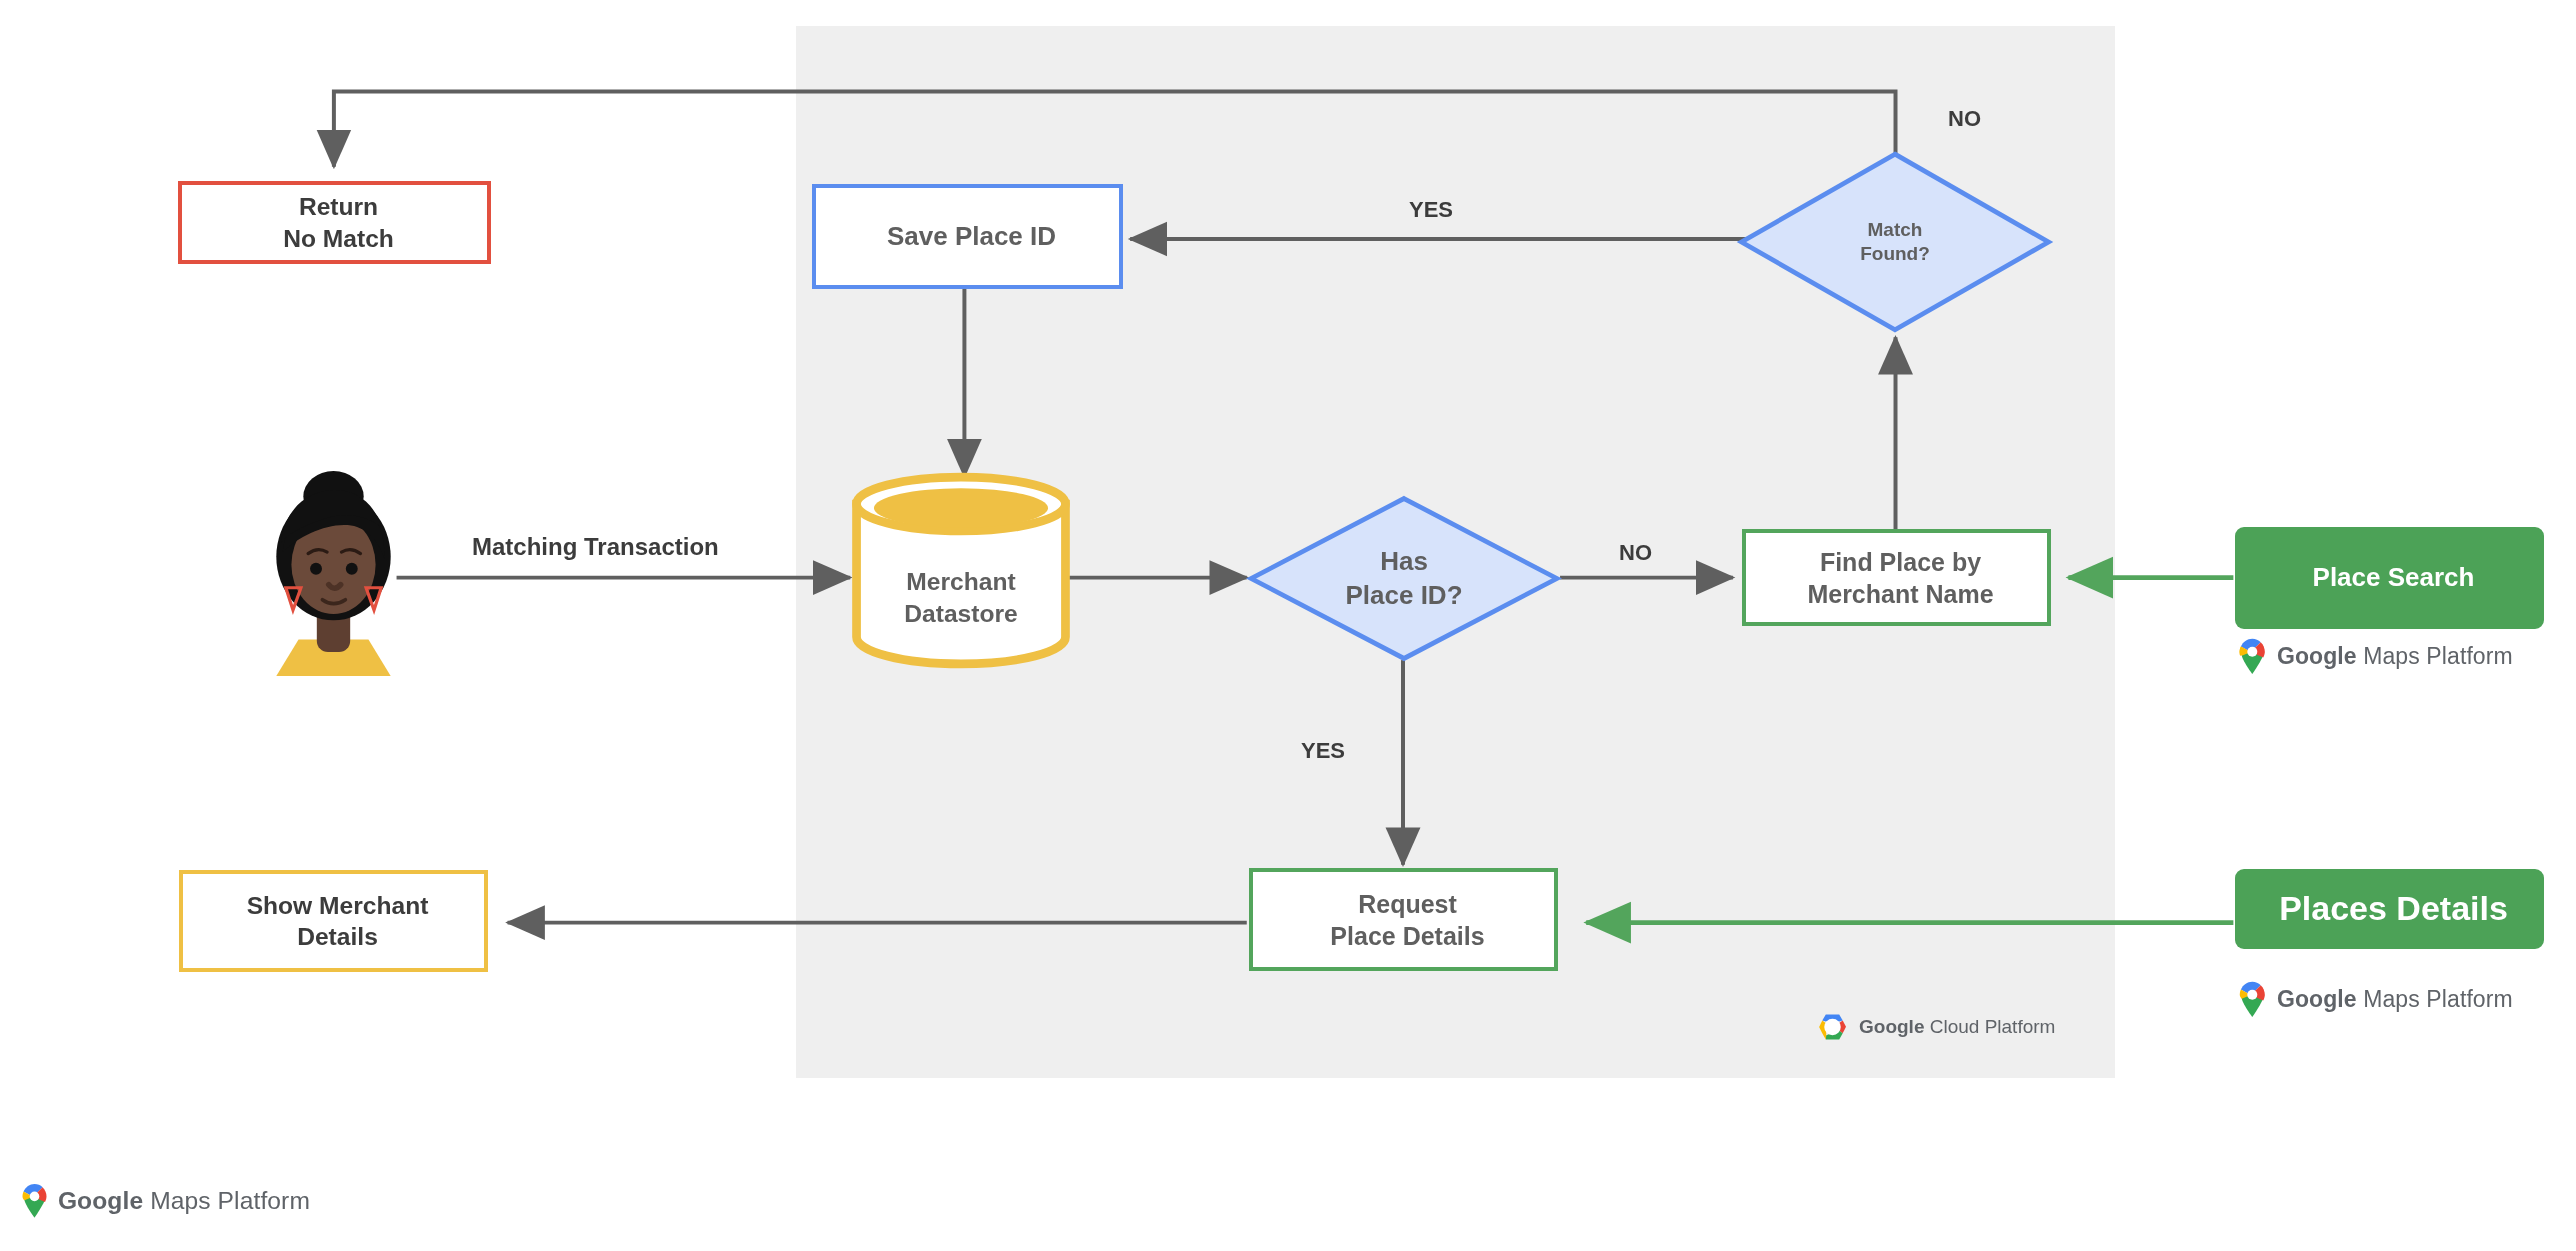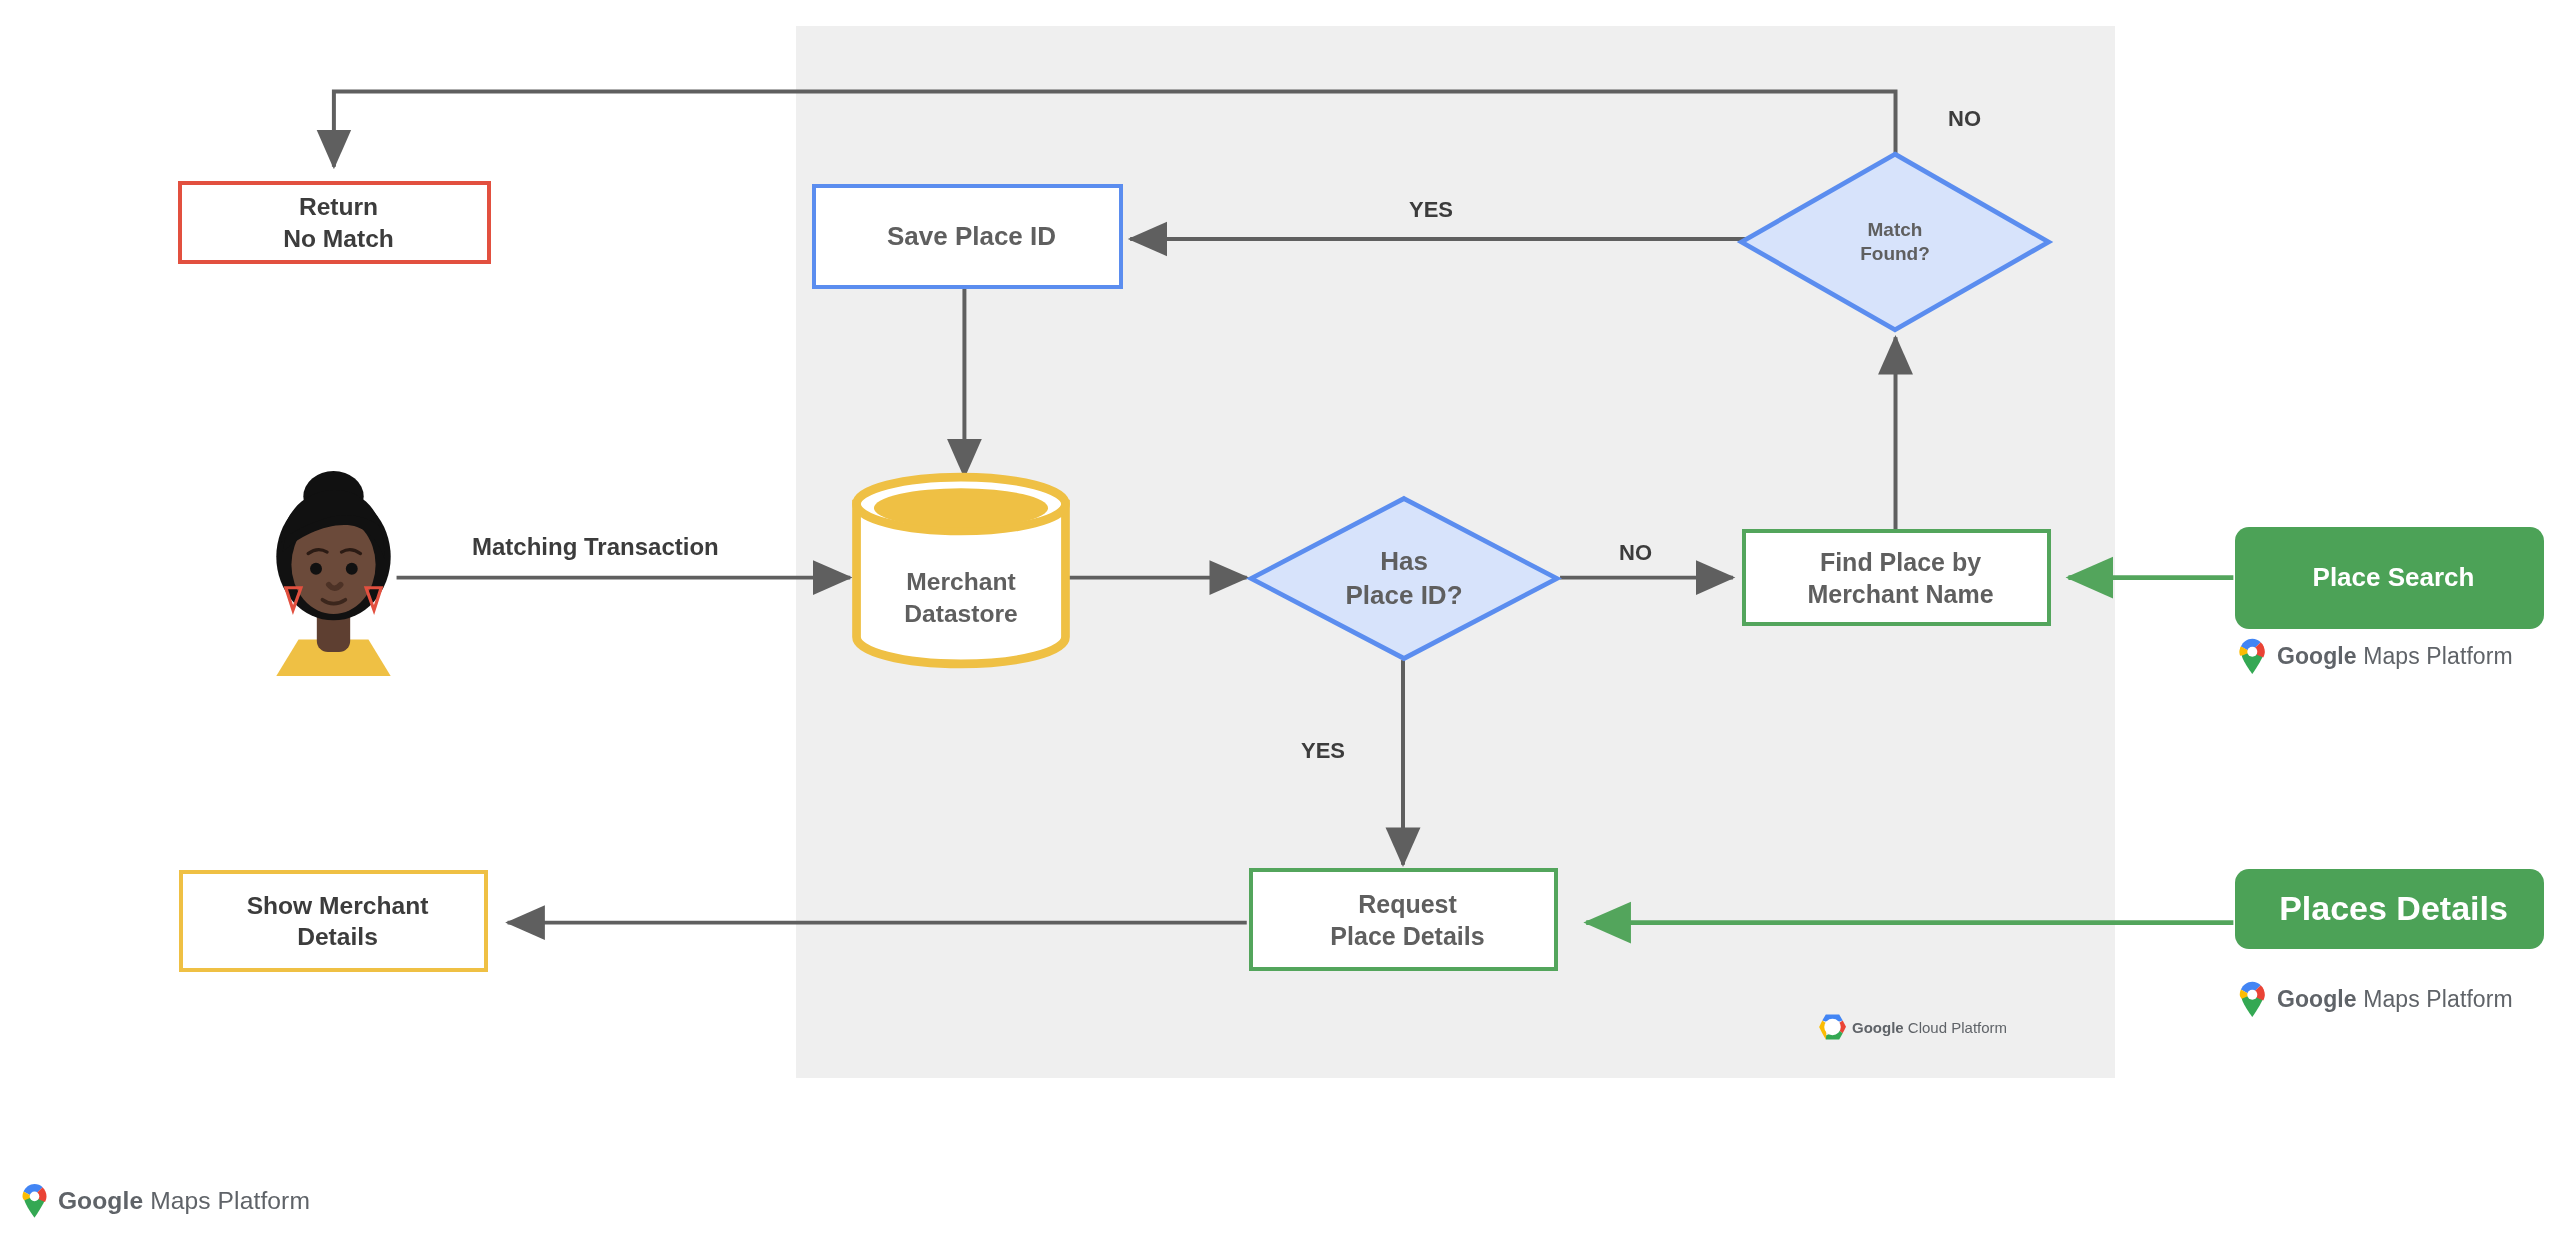--- a/index.html
+++ b/index.html
@@ -43,21 +43,21 @@
     padding-left: 8px;
   }
   .node.red    { border: 4.8px solid #e2503f; color: #3c3c3c; }
   .node.blue   { border: 4.8px solid #5b8def; color: #5f5f5f; }
   .node.green  { border: 4.8px solid #53a55c; color: #5f5f5f; }
   .node.yellow { border: 4.8px solid #efc044; color: #3c3c3c; }
 
   .node.filledgreen {
     background: #4ca257;
     border: none;
-    border-radius: 14px;
+    border-radius: 9px;
     color: #ffffff;
   }
 
   
   .diamond-wrap { pointer-events: none; }
   .diamond-label {
     position: absolute;
     left: 0; top: 0;
     width: 100%; height: 100%;
     display: flex;
@@ -296,21 +296,21 @@
 
   <div class="abs gcp-lockup" style="left:1816px; top:1011px;">
     <svg width="33" height="32" viewBox="0 0 42 40">
       <path d="M12.5 4 L29.5 4 L34 11.6 L29.8 13 L12.3 13 L8 11.6 Z" fill="#4285f4"></path>
       <path d="M34 11.6 L38.2 19.8 L34 27.8 L29 24.5 L29.5 15 Z" fill="#ea4335"></path>
       <path d="M34 27.8 L29.6 36 L12.4 36 L13 30.5 L29 24.5 Z" fill="#34a853"></path>
       <path d="M12.4 36 L8 28 L4 19.9 L8 11.6 L13.2 15.5 L13 30.5 Z" fill="#fbbc04"></path>
       <circle cx="21" cy="20" r="10.5" fill="#ffffff"></circle>
       <circle cx="21" cy="20" r="5.2" fill="#ffffff"></circle>
     </svg>
-    <span class="gcp-text" style="font-size:15px; margin-left:3px;">
+    <span class="gcp-text" style="font-size:19px; margin-left:10px;">
       <span class="g-bold">Google</span><span class="g-light">&nbsp;</span><span class="g-light">Cloud Platform</span>
     </span>
   </div>
 
 
   <div class="abs gmp-lockup" style="left:20.6px; top:1183px;">
     <svg class="gmp-pin" width="27" height="35" viewBox="0 0 36 46">
       <path d="M18 46 C18 46 5 29 4.2 20.8 L21 12 L32 22 C29 30 18 46 18 46 Z" fill="#34a853"></path>
       <path d="M3.4 11 C6 5 11.6 1 18 1 C22.2 1 26 2.6 28.8 5.3 L16 18 Z" fill="#4285f4"></path>
       <path d="M28.8 5.3 C32 8.4 34 12.9 34 17.6 C34 20.1 33.3 22.3 32 25 L16 18 Z" fill="#ea4335"></path>

